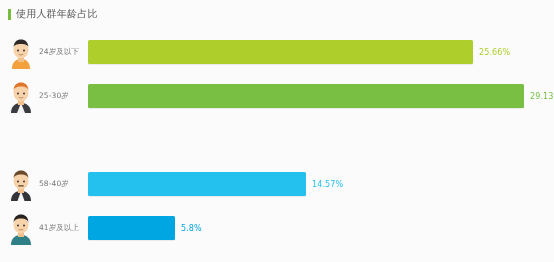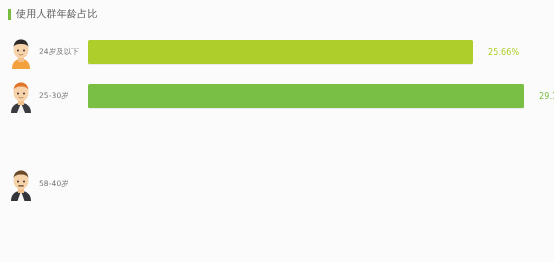--- a/index.html
+++ b/index.html
@@ -81,21 +81,20 @@
     letter-spacing: 0.1px;
   }
   .bar-track {
     position: absolute;
     left: 88px;
     top: 50%;
     transform: translateY(-50%);
     height: 24px;
     display: flex;
     align-items: center;
-    gap: 9px;
   }
   .bar-fill {
     height: 24px;
     border-radius: 1.5px;
     box-shadow: 0 1px 1px rgba(0,0,0,0.07);
   }
   .bar-value {
     font-size: 8px;
     margin-left: 6px;
     white-space: nowrap;
@@ -151,16 +150,36 @@
             <path d="M5 34c0-7 4.5-10 10-10s10 3 10 10z" fill="#34353b"></path>
             <path d="M15 24l-3.5 10h7z" fill="#f7f7f7"></path>
             <path d="M12 21h6v5h-6z" fill="#f2c08a"></path>
             <ellipse cx="15" cy="14" rx="7.5" ry="8.5" fill="#f7d3ab"></ellipse>
             <path d="M7.5 12.5c0-6.5 3.5-9 7.5-9s7.5 2.5 7.5 9c0-3.5-3-5-7.5-5s-7.5 1.5-7.5 5z" fill="#6b4a2c"></path>
             <circle cx="12" cy="14.5" r="1" fill="#3a3330"></circle>
             <circle cx="18" cy="14.5" r="1" fill="#3a3330"></circle>
             <path d="M12.3 18.2h5.4v1.4h-5.4z" fill="#5c4026"></path>
           </svg></div>
         <div class="row-label">58-40岁</div>
+        <div class="bar-track">
+          <div class="bar-fill" style="width: 218px; background: rgb(36, 193, 239);"></div>
+          <div class="bar-value" style="color: rgb(36, 193, 239);">14.57%</div>
+        </div>
+      </div>
+      <div class="bar-row" style="top: 176px;">
+        <div class="row-avatar"><svg width="30" height="34" viewBox="0 0 30 34">
+            <path d="M5 34c0-7 4.5-10 10-10s10 3 10 10z" fill="#2f7f87"></path>
+            <path d="M12 21h6v5h-6z" fill="#f2c08a"></path>
+            <ellipse cx="15" cy="14" rx="7.5" ry="8.5" fill="#f7d3ab"></ellipse>
+            <path d="M7.5 12.5c0-6.5 3.5-9 7.5-9s7.5 2.5 7.5 9c0-3.5-3-5-7.5-5s-7.5 1.5-7.5 5z" fill="#25221f"></path>
+            <circle cx="12" cy="14.5" r="1" fill="#3a3330"></circle>
+            <circle cx="18" cy="14.5" r="1" fill="#3a3330"></circle>
+            <path d="M13 18.5q2 1.3 4 0" stroke="#b98a5e" stroke-width="0.9" fill="none" stroke-linecap="round"></path>
+          </svg></div>
+        <div class="row-label">41岁及以上</div>
+        <div class="bar-track">
+          <div class="bar-fill" style="width: 87px; background: rgb(0, 166, 226);"></div>
+          <div class="bar-value" style="color: rgb(0, 166, 226);">5.8%</div>
+        </div>
       </div>
     </div>
 
 </div>
 
 </body></html>

